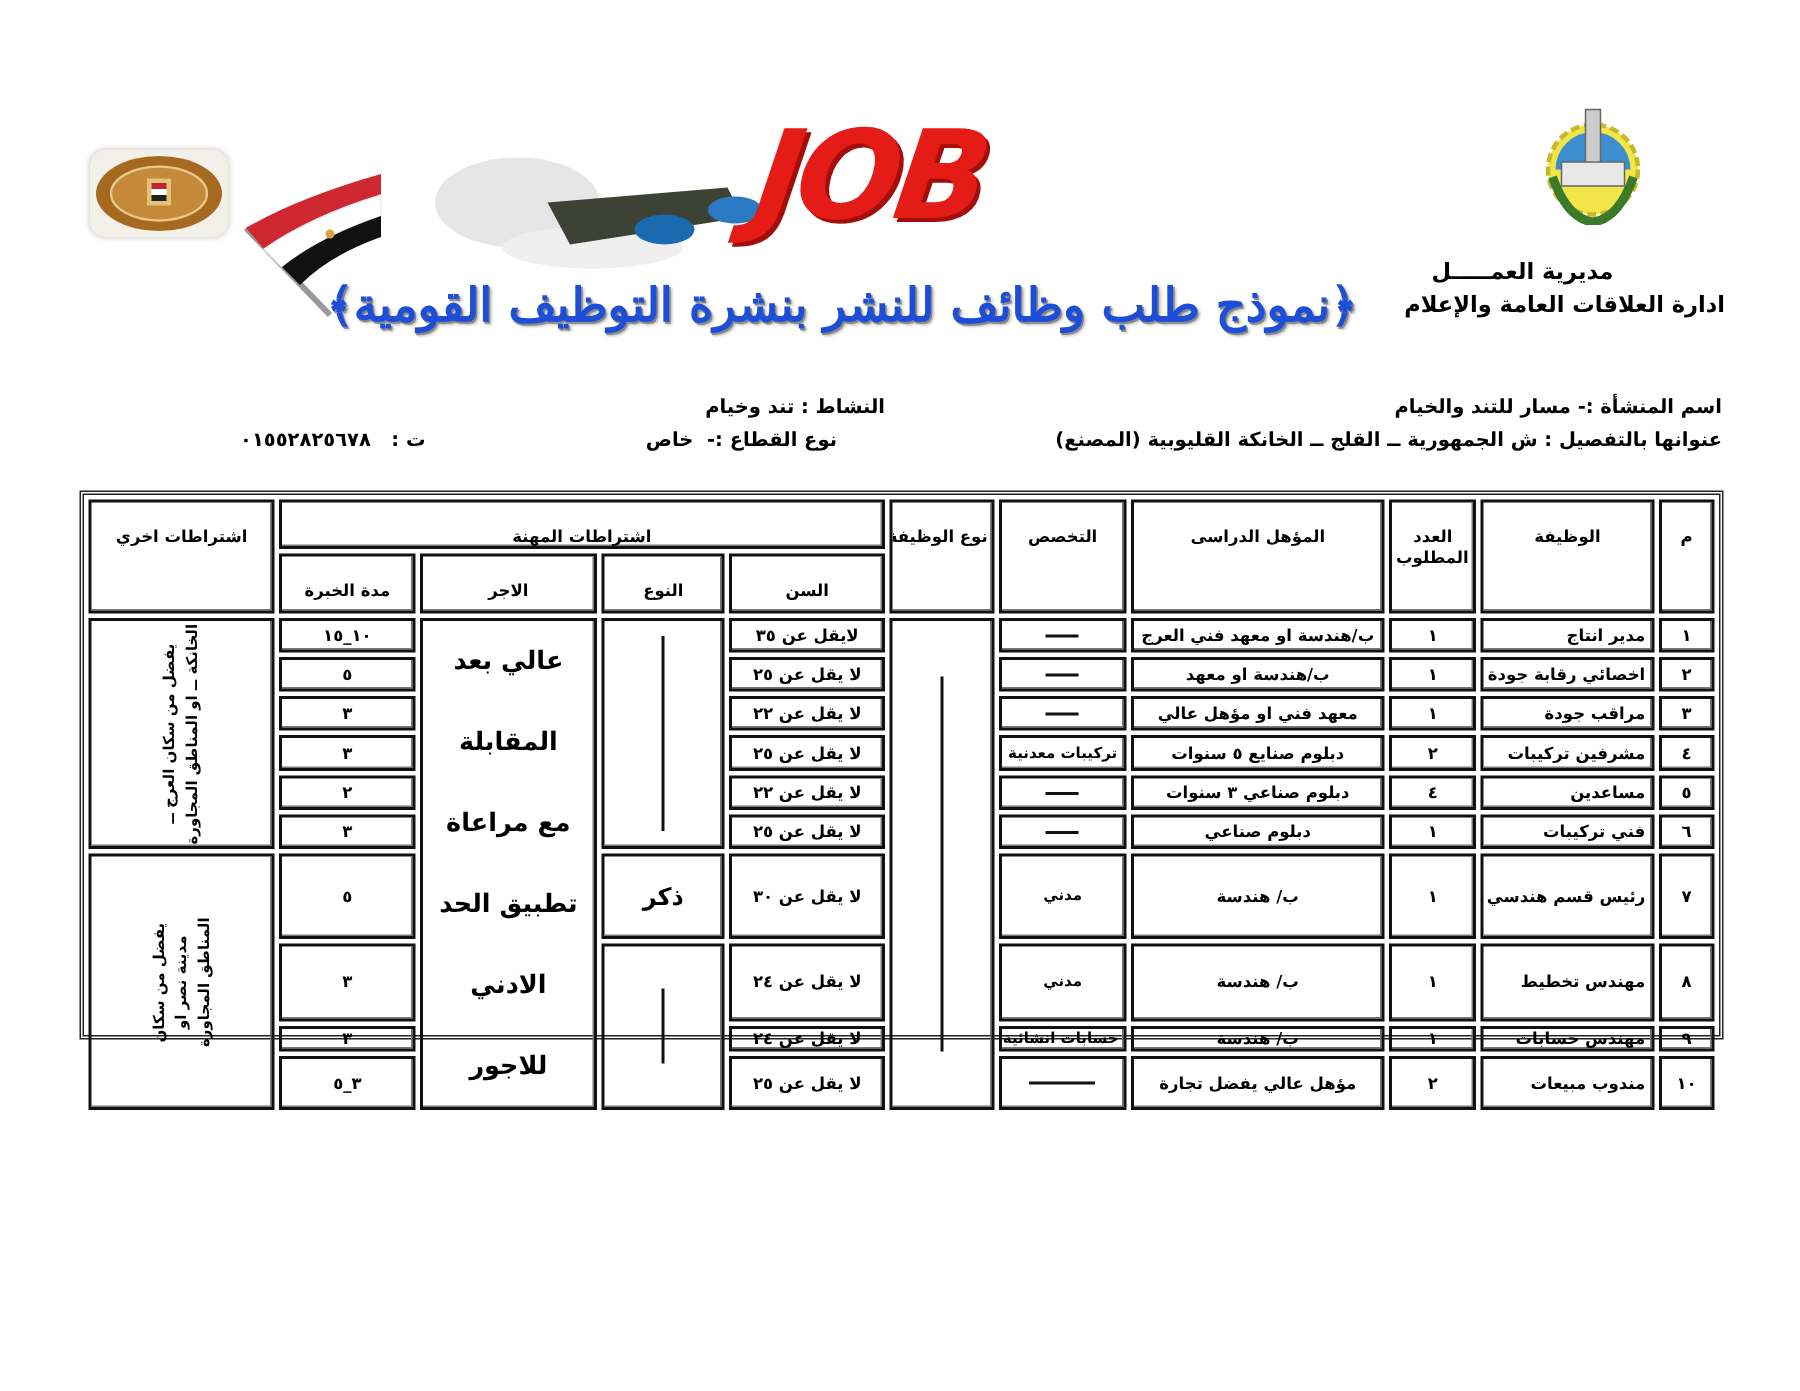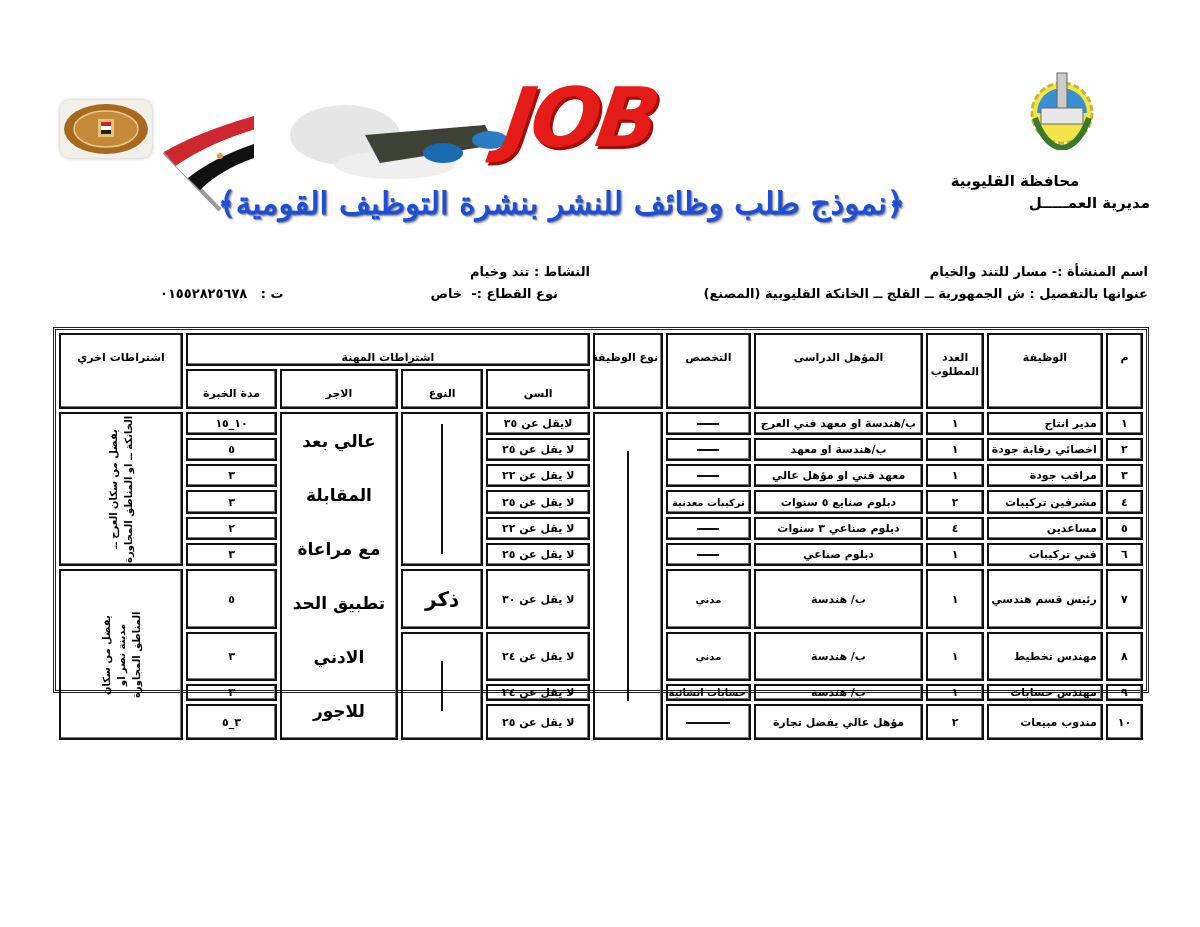--- a/index.html
+++ b/index.html
@@ -16,21 +16,21 @@
   table{border-collapse:separate;border-spacing:3px;width:100%;height:100%;direction:rtl;table-layout:fixed;}
   td,th{border:2px solid #111;border-right-width:2px;box-shadow:inset -1px -1px 0 #777;font-size:11px;font-weight:bold;text-align:center;padding:0 3px;vertical-align:middle;overflow:hidden;white-space:nowrap;}
   th{vertical-align:top;padding-top:16px;font-size:11px;}
   td.right{text-align:right;padding-right:4px;}
   td.big{font-size:17px;white-space:normal;line-height:54px;}
   td.vert{padding:0;}
   .vline{margin:0 auto;width:2px;background:#111;}
   .vtext{writing-mode:vertical-rl;transform:rotate(180deg);font-size:10px;line-height:15px;white-space:normal;text-align:center;margin:auto;}
   .dash{display:inline-block;width:22px;height:2px;background:#111;vertical-align:middle;}
   .dash.long{width:44px;}
-  .male{font-size:20px;}
+  .male{font-size:16px;}
 </style>
 </head>
 <body>
 
 <div class="abs" style="left:60px;top:100px;width:92px;height:58px;border-radius:10px;background:#f3f0ea;box-shadow:0 0 4px #bbb;">
   <svg width="92" height="58">
     <ellipse cx="46" cy="29" rx="42" ry="25" fill="#a56a1f"></ellipse>
     <ellipse cx="46" cy="29" rx="32" ry="18" fill="#c48a3a" stroke="#e9c98a" stroke-width="1.5"></ellipse>
     <rect x="38" y="19" width="16" height="18" fill="#e5c27a"></rect>
     <rect x="41" y="22" width="10" height="4" fill="#c0282d"></rect>
@@ -65,22 +65,22 @@
   <svg width="75" height="82">
     <circle cx="37" cy="45" r="30" fill="#f2e54a" stroke="#c7b72a" stroke-width="3" stroke-dasharray="6 3"></circle>
     <path d="M12 45 A25 25 0 0 1 62 45 Z" fill="#3b8fd0"></path>
     <rect x="32" y="5" width="10" height="50" fill="#ccc" stroke="#666"></rect>
     <rect x="16" y="40" width="42" height="16" fill="#e8e8e8" stroke="#666"></rect>
     <path d="M10 50 Q20 78 37 80 Q54 78 64 50" fill="none" stroke="#3c7a2a" stroke-width="6"></path>
   </svg>
 </div>
 
 <div class="abs org-block">
-  <div>محافظة القليوبية</div>
   <div>مديرية العمـــــل</div>
+  <div>ادارة العلاقات العامة والإعلام</div>
 </div>
 
 <div class="abs title">﴿نموذج طلب وظائف للنشر بنشرة التوظيف القومية﴾</div>
 
 <div class="abs info" style="right:52px;top:264px;">
   <span>اسم المنشأة :-</span>
   <span>مسار للتند والخيام</span>
 </div>
 <div class="abs info" style="right:52px;top:286px;">
   <span>عنوانها بالتفصيل :</span>

